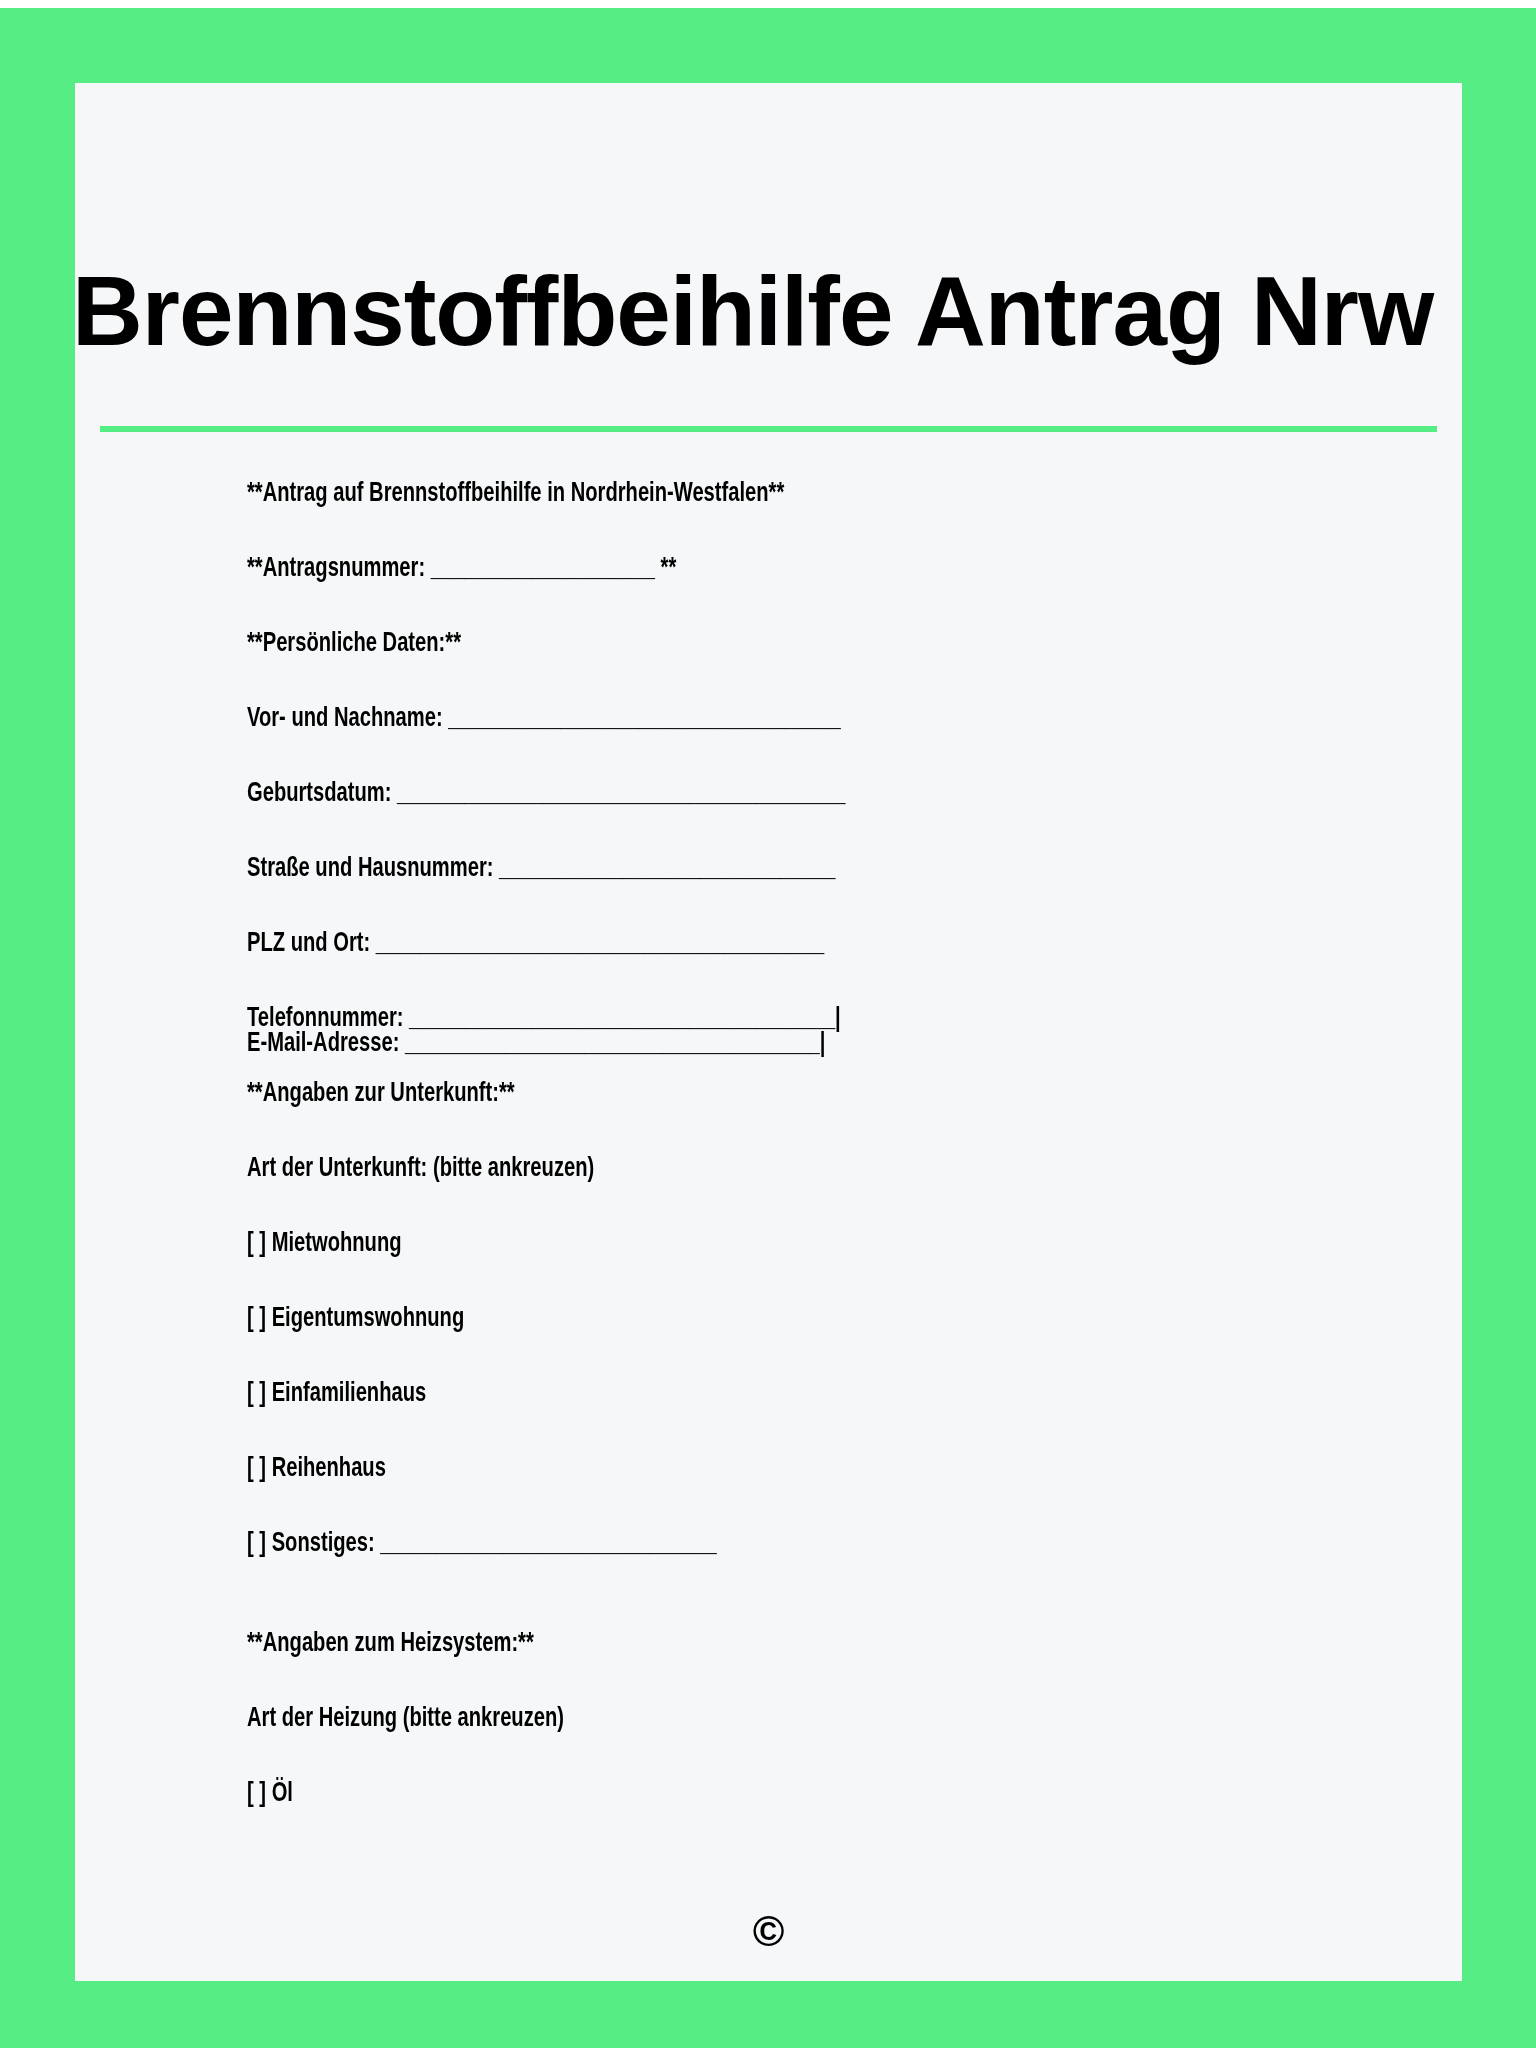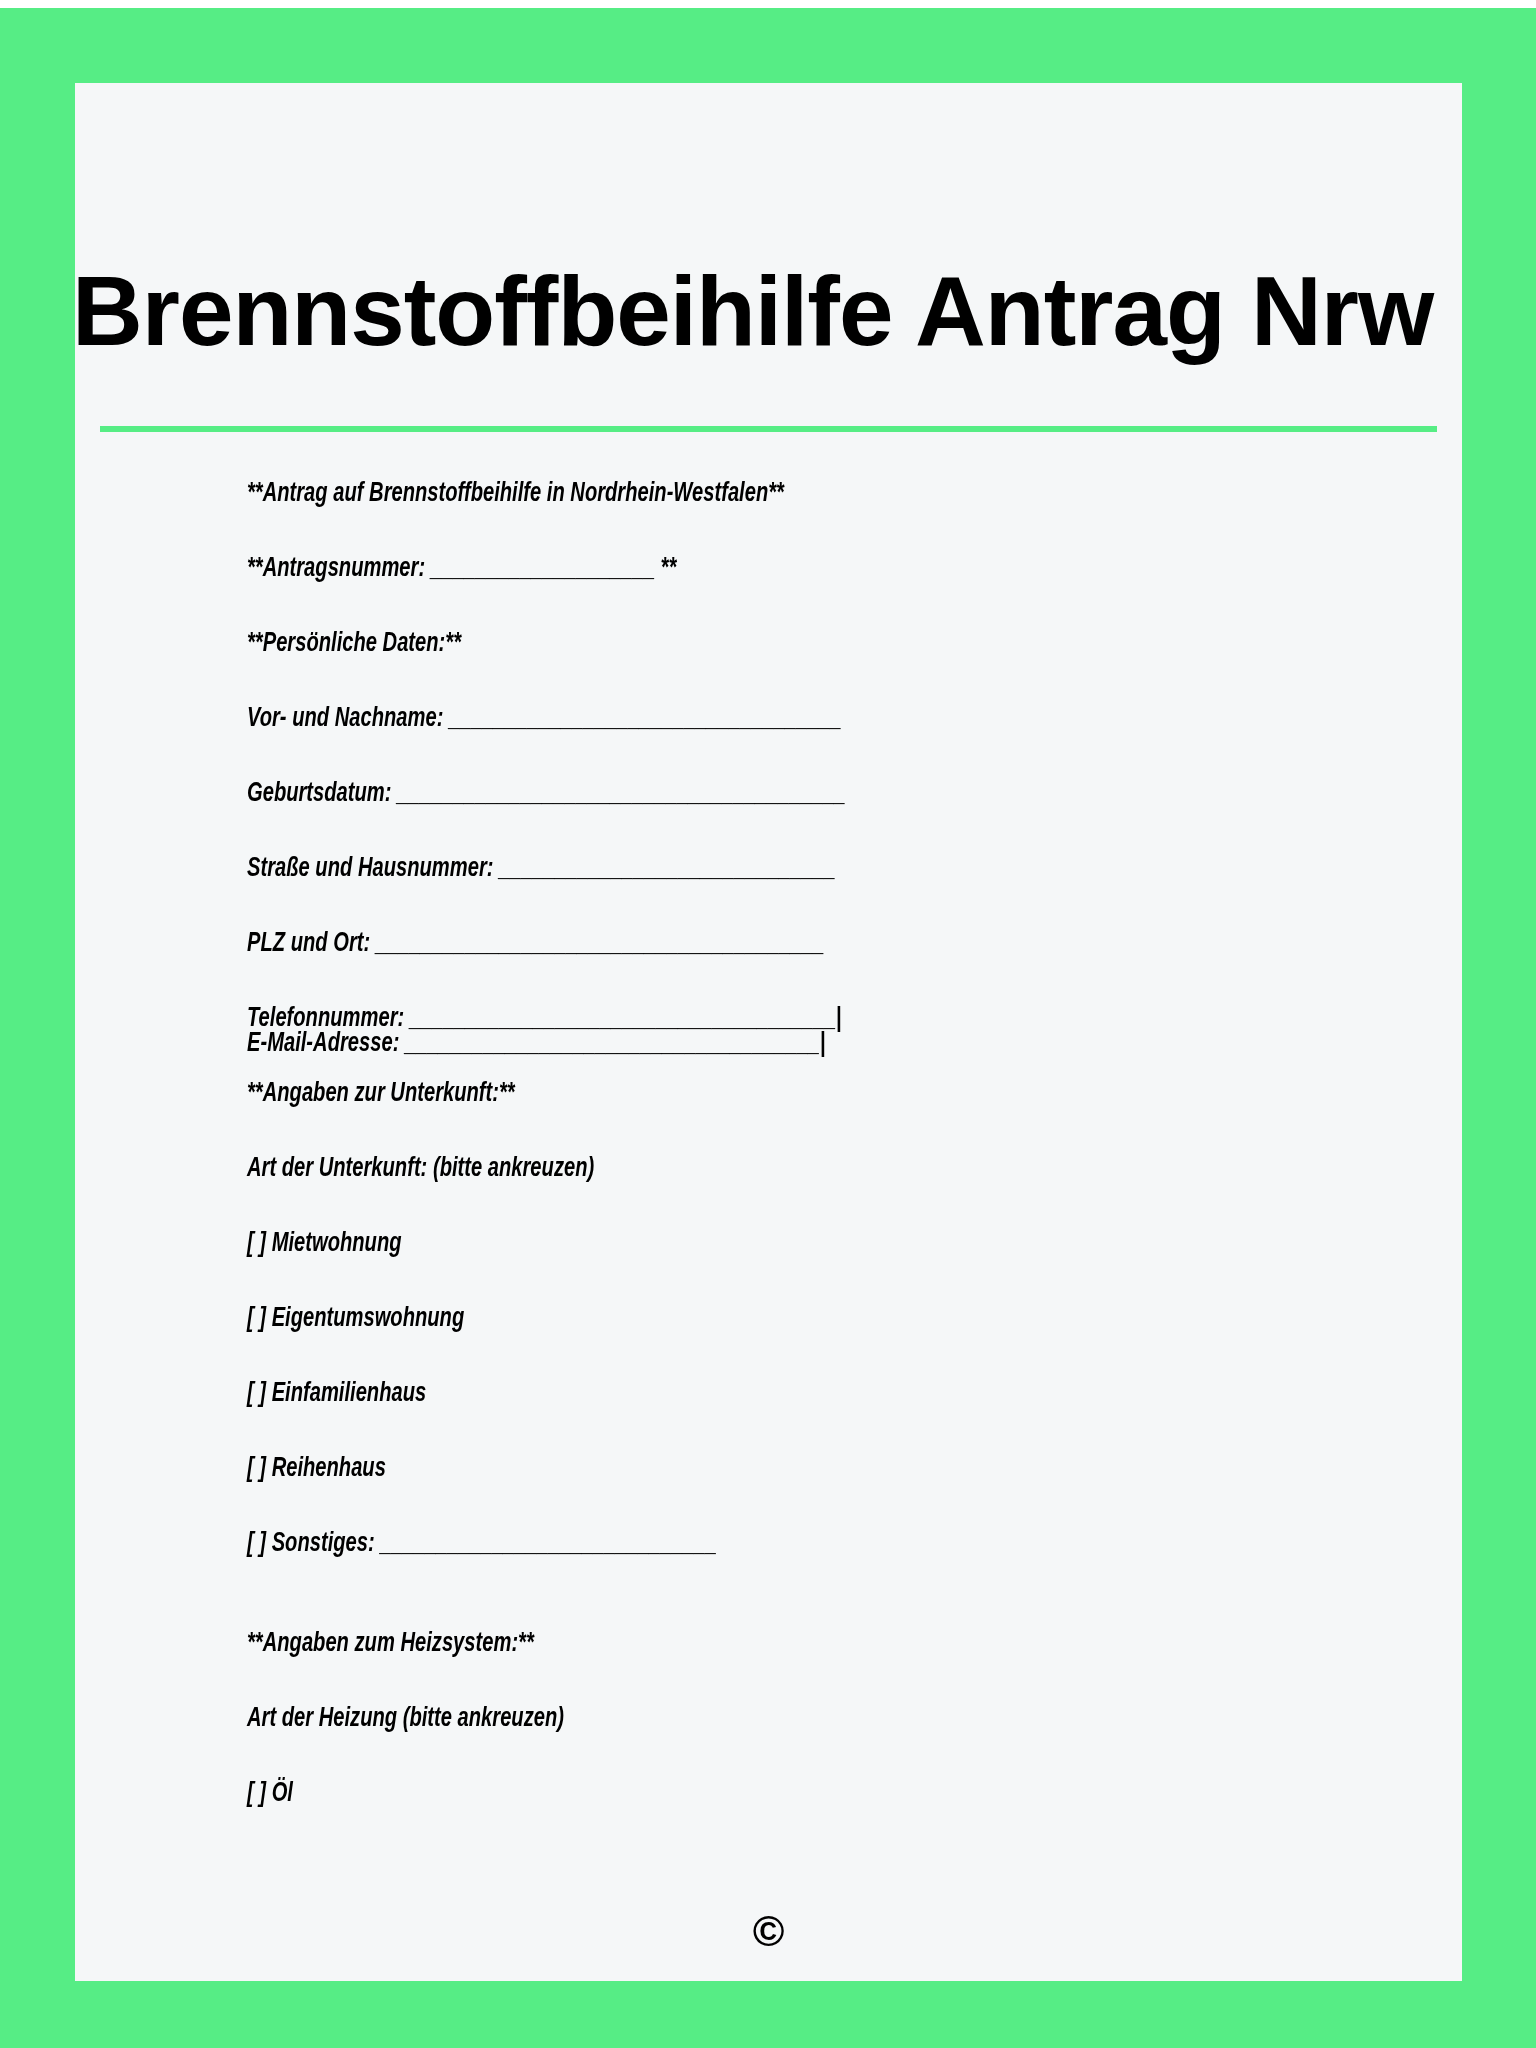--- a/index.html
+++ b/index.html
@@ -37,21 +37,20 @@
   .divider{
     position:absolute;
     left:25px;top:343px;
     width:1337px;height:6px;
     background:var(--green);
   }
   .form-body{
     position:absolute;
     left:172px;top:396px;
     width:1100px;
-    font-style:italic;
   }
   .form-body .line{
     height:25px;
     line-height:25px;
     font-size:28px;
     font-weight:bold;
     white-space:pre;
     transform:scaleX(0.72);
     transform-origin:left center;
   }

